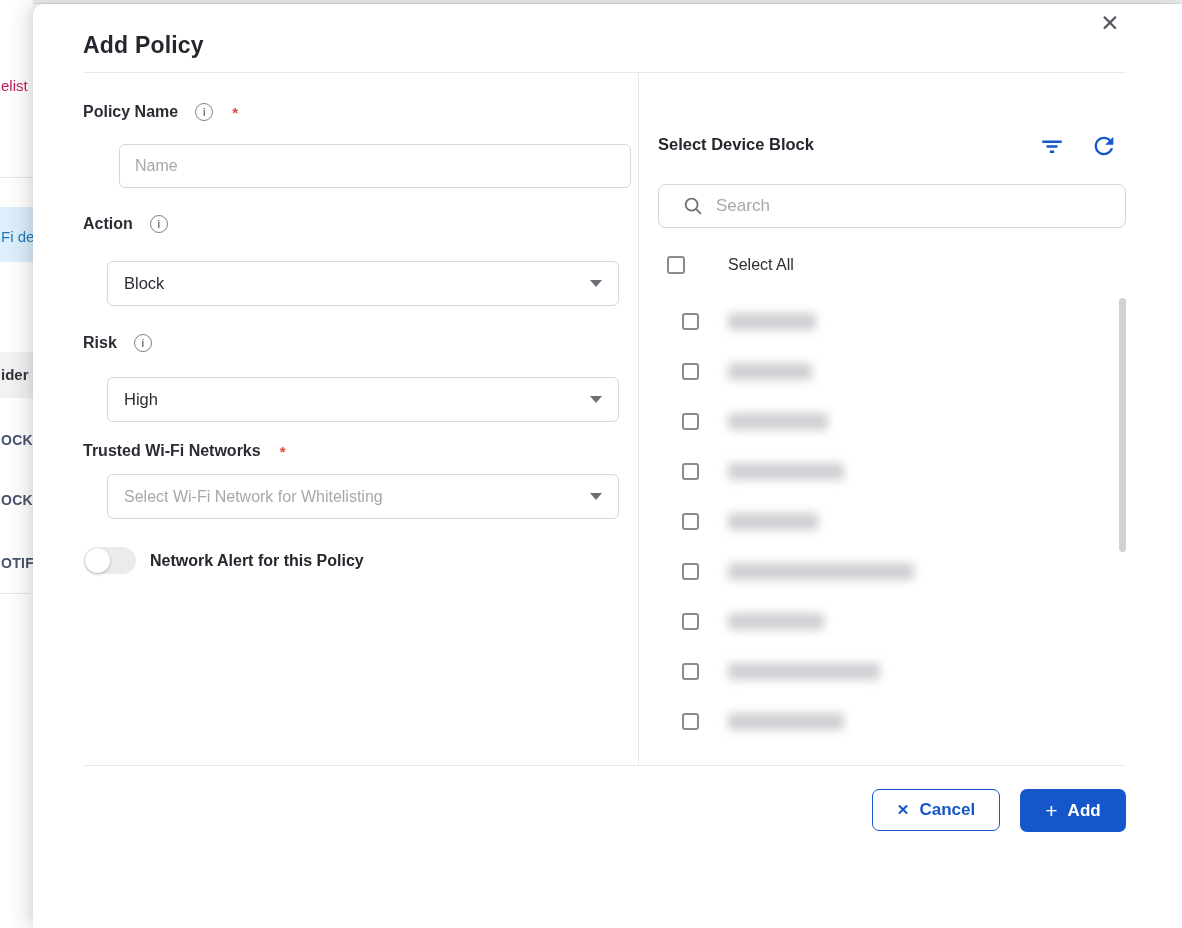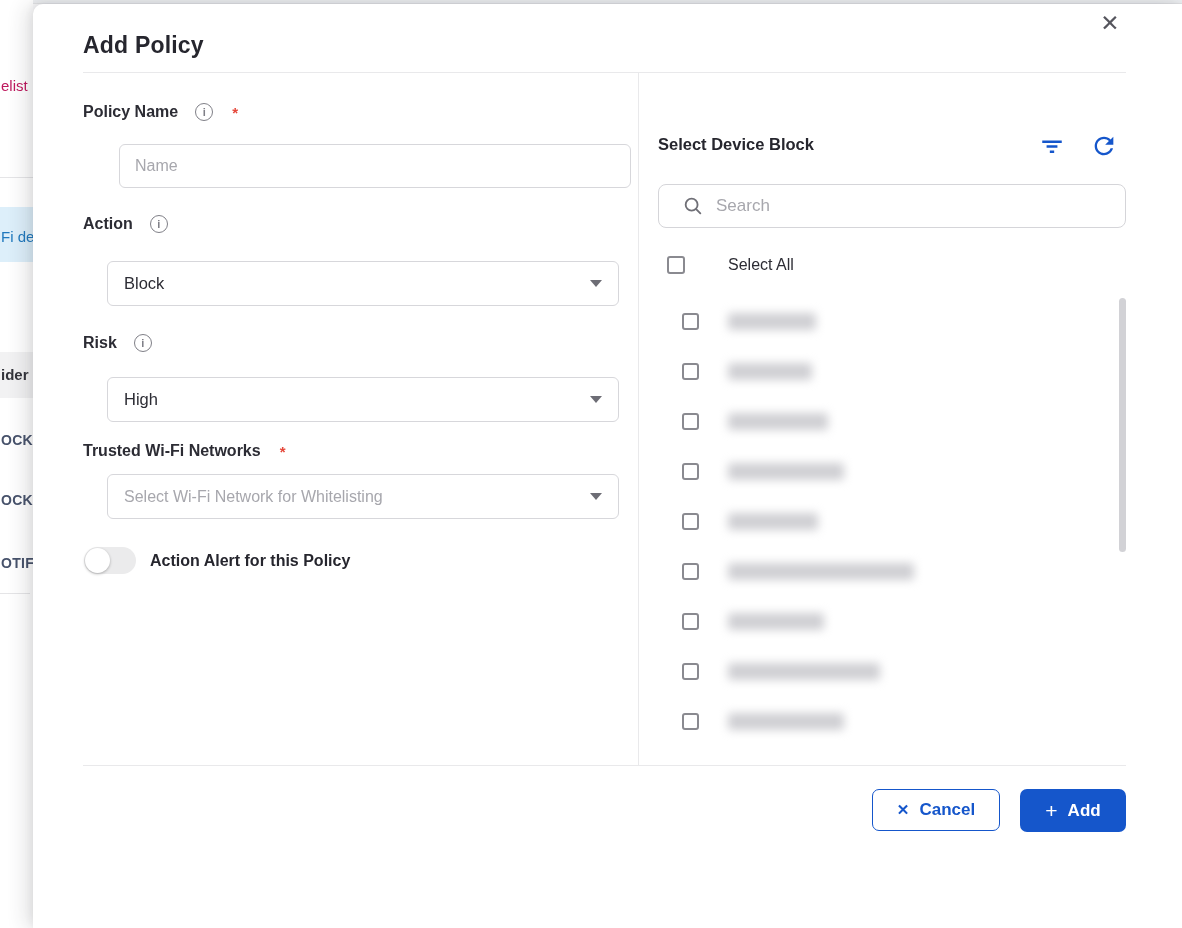--- a/index.html
+++ b/index.html
@@ -170,21 +170,21 @@
     </div>
     <div class="select sel-wifi">
       <span class="sel-text placeholder">Select Wi-Fi Network for Whitelisting</span>
       <span class="caret"></span>
     </div>
 
     <div class="toggle-row">
       <div class="toggle">
         <div class="knob"></div>
       </div>
-      <span class="toggle-label">Action Alert for this Policy</span>
+      <span class="toggle-label">Network Alert for this Policy</span>
     </div>
 
     <div class="groups-heading">Select Device Block</div>
 
     <button class="icon-btn filter-btn">
       <svg viewBox="0 0 24 24" width="28" height="26" fill="#1556cb">
         <path d="M3 6v2.4h18V6H3zm4 6.8h10v-2.4H7v2.4zm3 4.8h4v-2.4h-4v2.4z"></path>
       </svg>
     </button>
     <button class="icon-btn refresh-btn">

